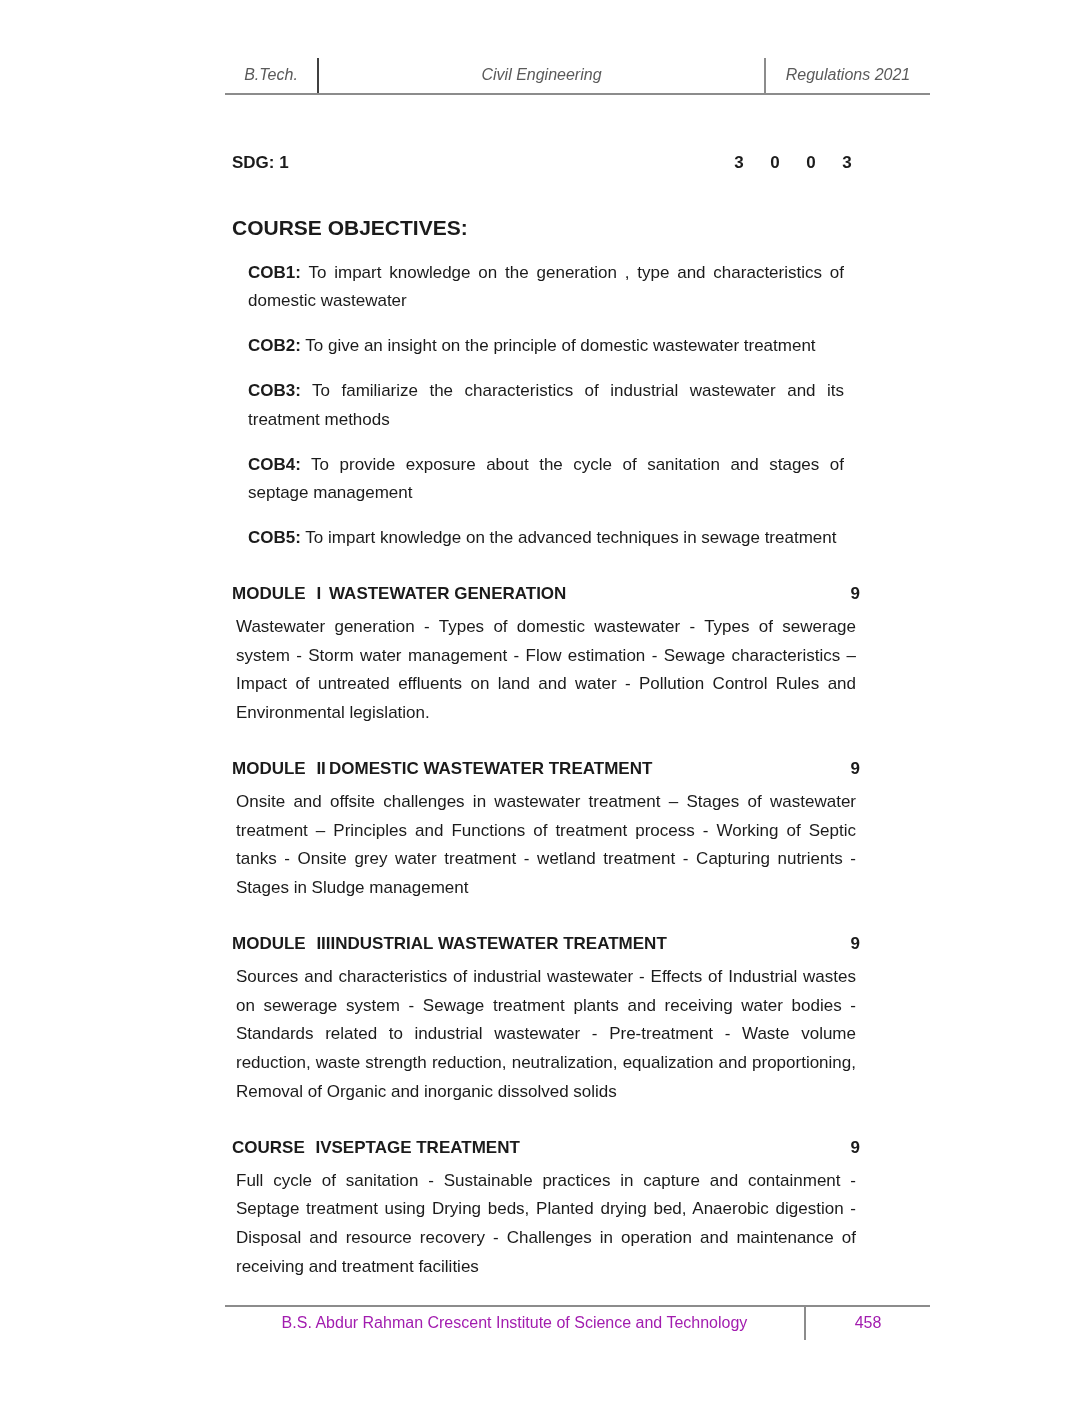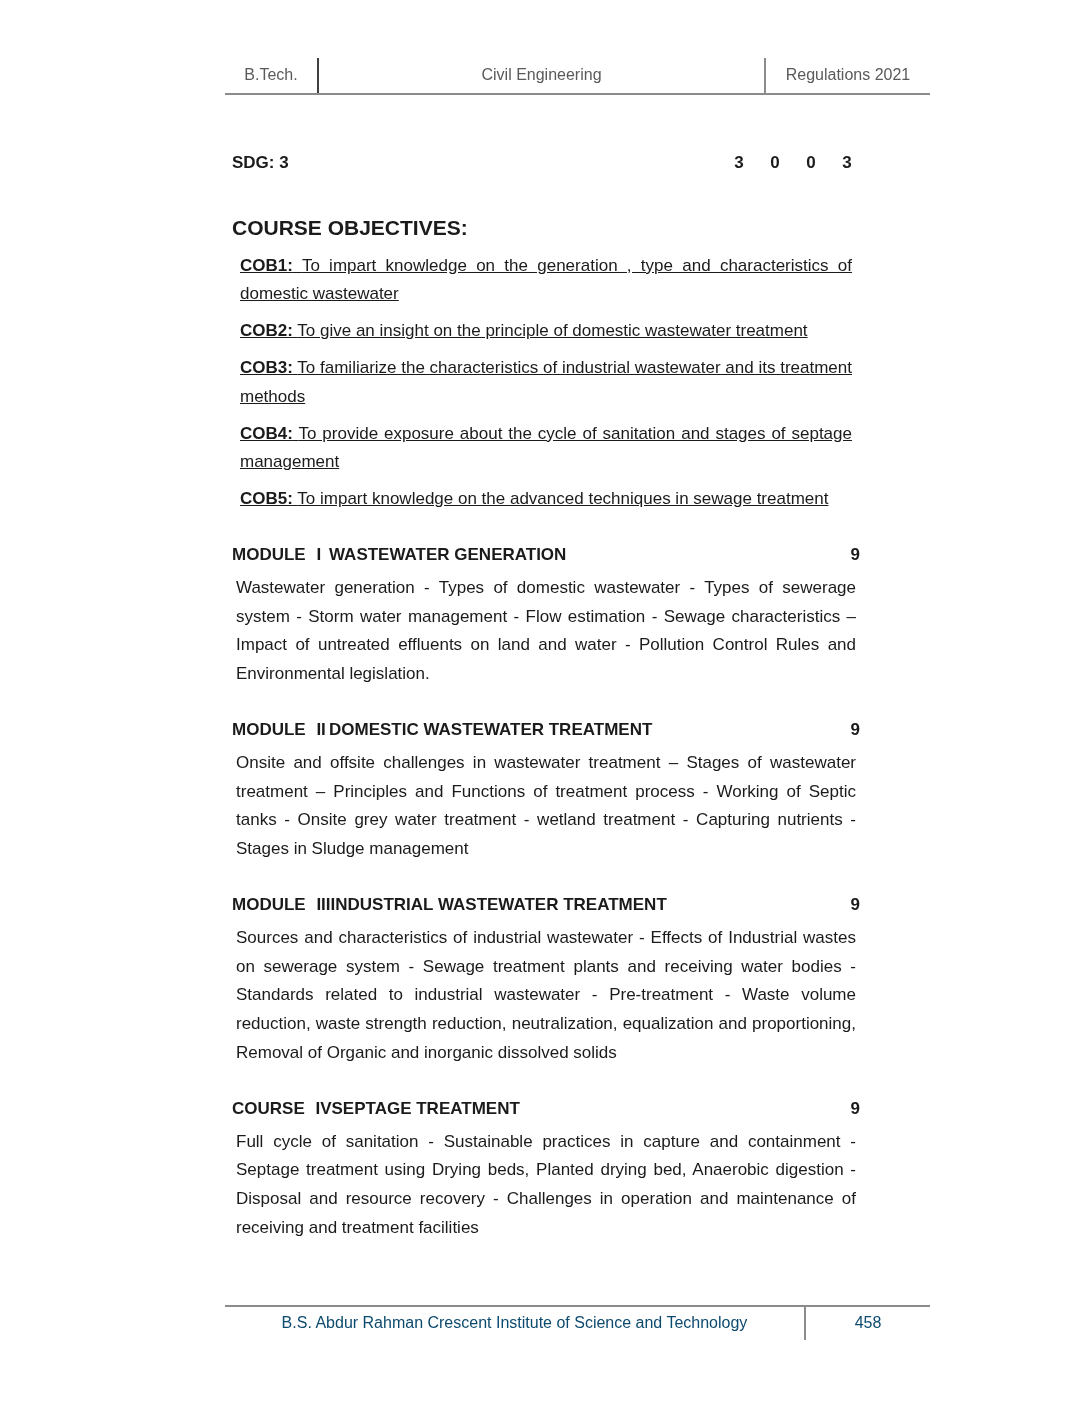--- a/index.html
+++ b/index.html
@@ -18,21 +18,21 @@
     position: absolute;
     top: 58px;
     left: 225px;
     width: 705px;
     display: flex;
     align-items: stretch;
     border-bottom: 2px solid #8c8c8c;
     color: #5a5a5a;
     font-size: 16px;
   }
-  .ph-cell { padding: 8px 4px 9px; text-align: center; }
+  .ph-cell { padding: 8px 4px 9px; text-align: center; font-style: italic; }
   .ph-left  { width: 84px; }
   .ph-mid   { flex: 1; border-left: 2px solid #404040; border-right: 2px solid #8c8c8c; }
   .ph-right { width: 156px; }
 
   
   .content {
     position: absolute;
     top: 140px;
     left: 232px;
     width: 628px;
@@ -48,60 +48,60 @@
   .ltpc   { display: flex; width: 144px; margin-right: -5px; }
   .ltpc span { width: 36px; text-align: center; }
 
   .obj-heading {
     margin: 36px 0 0;
     font-size: 21px;
     font-weight: bold;
     line-height: 28.8px;
   }
   .objectives { margin-top: 9px; }
-  .cob { margin: 8px; text-align: justify; text-decoration: underline; }
+  .cob { margin: 16px; text-align: justify; }
   .cob b { font-weight: bold; }
 
   .module { margin-top: 27px; }
   .module-head { display: flex; font-weight: bold; }
   .m-label { min-width: 97px; word-spacing: 6px; white-space: nowrap; }
   .m-title { flex: 1; }
   .m-hours { margin-left: 12px; text-align: right; }
   .module-body { margin: 4px; text-align: justify; }
 
   
   .page-footer {
     position: absolute;
     top: 1305px;
     left: 225px;
     width: 705px;
     display: flex;
     align-items: center;
     border-top: 2px solid #8c8c8c;
-    color: #0c4a6e;
+    color: #a21caf;
     font-size: 16px;
   }
   .pf-institute { flex: 1; text-align: center; padding: 7px 4px 8px; }
   .pf-page { width: 116px; border-left: 2px solid #8c8c8c; text-align: center; padding: 7px 4px 8px; }
 </style>
 </head>
 <body>
 
 <div class="page">
 
   <div class="page-header">
     <div class="ph-cell ph-left">B.Tech.</div>
     <div class="ph-cell ph-mid">Civil Engineering</div>
     <div class="ph-cell ph-right">Regulations 2021</div>
   </div>
 
   <div class="content">
 
     <div class="course-row second">
-      <div class="c-left">SDG: 3</div>
+      <div class="c-left">SDG: 1</div>
       <div class="c-mid"></div>
       <div class="ltpc">
         <span>3</span>
         <span>0</span>
         <span>0</span>
         <span>3</span>
       </div>
     </div>
 
     <h2 class="obj-heading">COURSE OBJECTIVES:</h2>

